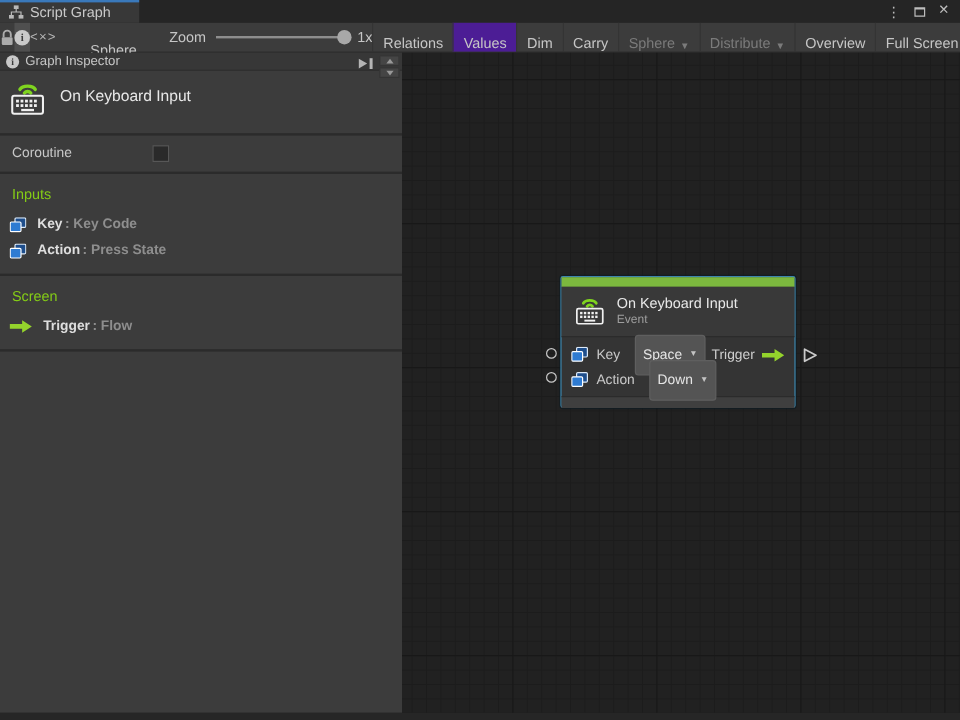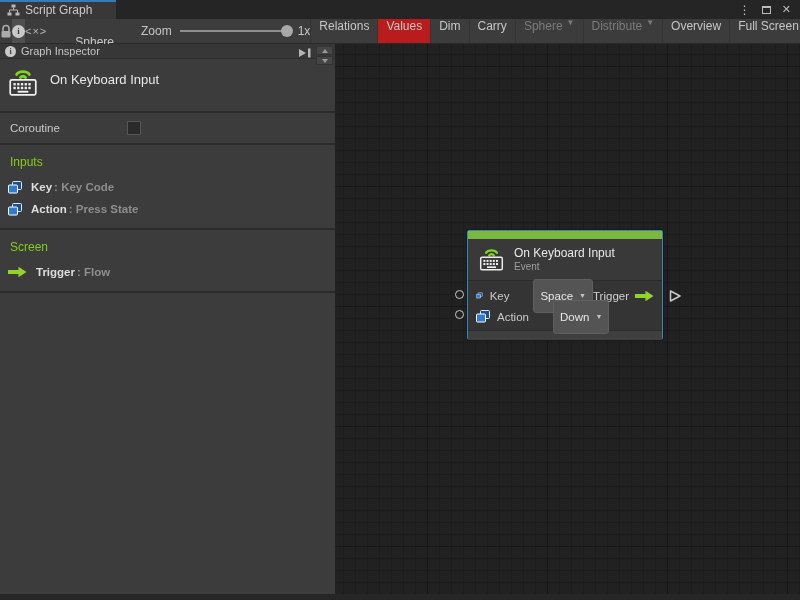--- a/index.html
+++ b/index.html
@@ -23,22 +23,22 @@
   .tb-lock { width:24px; }
   .tb-info { width:27px; background:#4F4F4F; }
   .tb-code { width:57px; color:#B8B8B8; font-size:11px; letter-spacing:1px; }
   .tb-sep { width:1px; background:#333333; }
   .info-circle { display:inline-flex; align-items:center; justify-content:center; width:13px; height:13px; border-radius:50%; background:#C9C9C9; color:#3C3C3C; font-size:9px; font-weight:bold; font-family:"Liberation Serif",serif; }
   .breadcrumb { display:flex; align-items:flex-start; gap:16px; margin-left:28px;flex-direction:column; }
   .zoom-group { display:flex; align-items:center; gap:8px; margin-left:27px; }
   .zoom-track { position:relative; width:110px; height:2px; background:#8E8E8E; }
   .zoom-handle { position:absolute; right:-3px; top:-5px; width:12px; height:12px; border-radius:50%; background:#A8A8A8; }
   .tb-right { margin-left:auto; display:flex; align-items:stretch; }
-  .tb-btn { display:flex; align-items:flex-start; gap:4px; padding:0 8px; border-left:1px solid #343434; white-space:nowrap; }
-  .tb-btn.selected { background:#b91c1c; }
+  .tb-btn { display:flex; align-items:flex-end; gap:4px; padding:0 8px; border-left:1px solid #343434; white-space:nowrap; }
+  .tb-btn.selected { background:#4c1d95; }
   .tb-btn.disabled { color:#7B7B7B; }
   .caret { font-size:8px; line-height:1; }
   
   .canvas {
     position:absolute; top:44px; left:335px; right:0; bottom:0;
     background-color:#212121;
     background-image:
       linear-gradient(to right,#171717 1px,transparent 1px),
       linear-gradient(to bottom,#171717 1px,transparent 1px),
       linear-gradient(to right,#1C1C1C 1px,transparent 1px),
@@ -71,21 +71,21 @@
   
   .node { position:absolute; left:132px; top:186px; width:196px; height:110px; border:1px solid #3E86AC; border-radius:2px; background:#343434; box-shadow:0 0 0 1px rgba(10,25,35,.55); }
   .node-accent { height:8px; background:#7CB83E; }
   .node-header { height:42px; background:#393939; border-bottom:1px solid #2B2B2B; display:flex; align-items:center; padding:1px 8px 3px 10px; }
   .node-titles { margin-left:9px; }
   .node-title { font-size:12px; color:#E8E8E8; }
   .node-subtitle { font-size:10px; color:#9E9E9E; margin-top:1px; }
   .node-body { padding:4px 6px 0 8px; }
   .port-row { display:flex; align-items:center; height:21px; font-size:11.5px; color:#C9C9C9; }
   .port-label { margin-left:7px; }
-  .dropdown { margin-left:24px; height:17px; display:flex; align-items:center; gap:6px; padding:16px 6px; background:#545454; border:1px solid #5F5F5F; border-radius:3px; color:#E6E6E6; font-size:11.5px; }
+  .dropdown { margin-left:12px; height:17px; display:flex; align-items:center; gap:6px; padding:16px 6px; background:#545454; border:1px solid #5F5F5F; border-radius:3px; color:#E6E6E6; font-size:11.5px; }
   .dropdown .caret { font-size:7px; color:#C4C4C4; }
   .trigger-group { margin-left:auto; display:flex; align-items:center; gap:6px; color:#CFCFCF; padding-right:2px; }
   .node-footer { height:10px; background:#3F3F3F; border-top:1px solid #2B2B2B; margin-top:3px; }
   .port-circle { position:absolute; width:9px; height:9px; border:1.5px solid #C9C9C9; border-radius:50%; background:transparent; }
   .port-tri { position:absolute; }
 </style>
 </head>
 <body>
 
 <div class="app">

